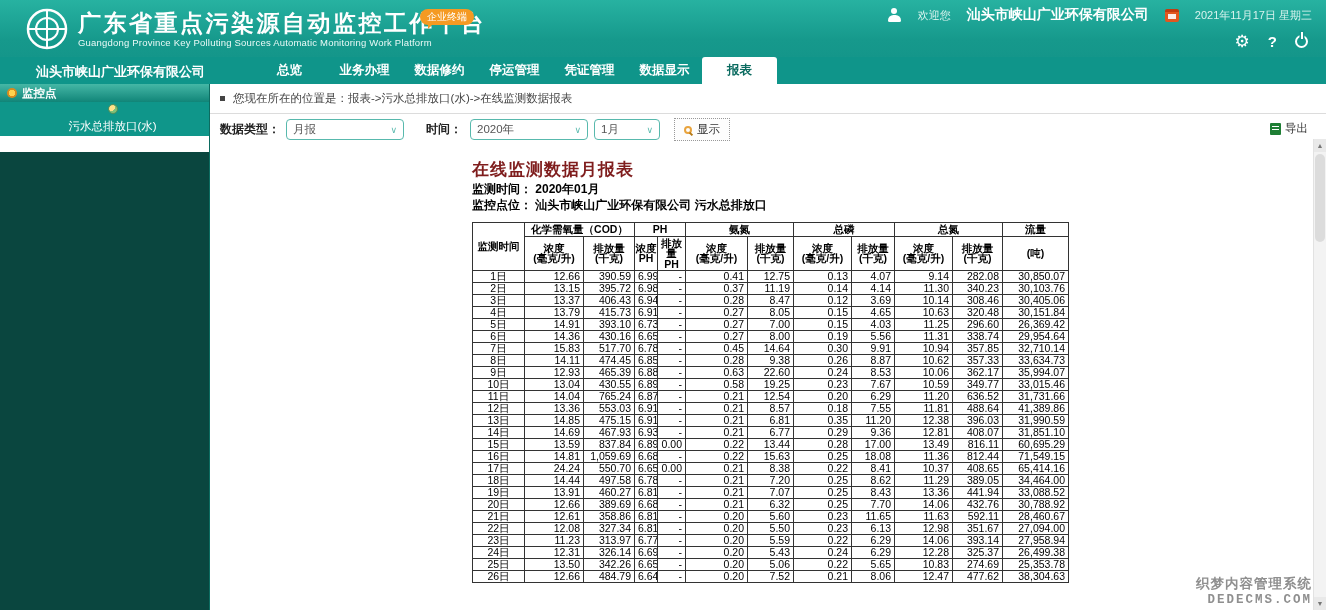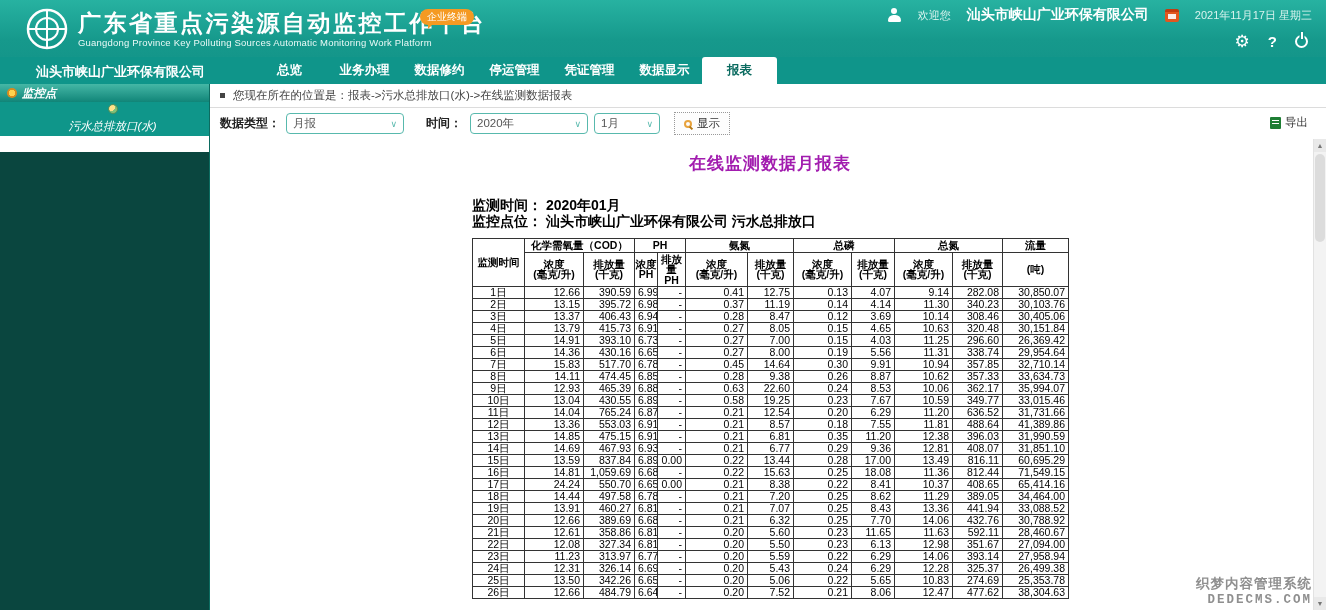--- a/index.html
+++ b/index.html
@@ -31,53 +31,53 @@
   
   .nav { height:27px; background:#0f958a; position:relative; }
   .nav-company { position:absolute; left:36px; top:6px; color:#fff; font-size:13px; font-weight:bold; }
   .tabs { position:absolute; left:252px; top:0; height:27px; display:flex; }
   .tab { width:75px; text-align:center; line-height:26px; color:#fff; font-size:12.5px; font-weight:bold; cursor:pointer; }
   .tab.active { background:#fff; color:#0b6b60; border-radius:3px 3px 0 0; }
 
   
   .content { display:flex; height:526px; }
   .sidebar { width:210px; flex:0 0 auto; background:#0a463f; border-right:1px solid #0c6b60; }
-  .panel { background:#5eead4;font-style:italic; }
+  .panel { background:#5eead4; }
   .panel-hd { height:18px; background:linear-gradient(180deg,#45b7a6,#118578); color:#fff; font-size:11.5px; font-weight:bold; display:flex; align-items:center; gap:5px; padding-left:7px; }
   .hd-icon-target { width:10px; height:10px; border-radius:50%; background:radial-gradient(circle at 50% 50%, #ffd24d 0 3px, #d98a1d 3px 5px); flex:0 0 auto; }
   .hd-icon-chart { width:10px; height:10px; position:relative; background:#fff; flex:0 0 auto; }
   .hd-icon-chart::after { content:''; position:absolute; left:1px; bottom:1px; width:2px; height:5px; background:#d9534f; box-shadow:3px -2px 0 #3a7bd5, 6px 1px 0 #58a55c; }
   .sb-item { display:flex; align-items:center; gap:5px; padding:2px 4px 2px 20px; font-size:11.5px; color:#333; background:#fff; cursor:pointer; white-space:nowrap;flex-direction:column; }
   .sb-item.selected { background:#0f968a; color:#fff; }
   .globe-icon { width:10px; height:10px; border-radius:50%; background:radial-gradient(circle at 35% 35%, #ffe28a 0 3px, #7ec07a 3px 5px); border:1px solid #5a8f57; flex:0 0 auto; }
   .doc-icon { width:9px; height:11px; background:#fdfdfd; border:1px solid #8aa; position:relative; flex:0 0 auto; }
   .doc-icon::after { content:''; position:absolute; left:1px; top:2px; width:5px; height:1px; background:#9ab; box-shadow:0 2px 0 #9ab, 0 4px 0 #9ab; }
   .panel-pad { height:16px; background:#fff; }
 
   .main { flex:1; position:relative; background:#fff; overflow:hidden; }
-  .breadcrumb { height:24px; display:flex; align-items:center; gap:8px; padding-left:10px; border-bottom:1px solid #dcdcdc; font-size:11.5px; color:#444; }
+  .breadcrumb { height:30px; display:flex; align-items:center; gap:8px; padding-left:10px; border-bottom:1px solid #dcdcdc; font-size:11.5px; color:#444; }
   .bullet { width:5px; height:5px; background:#444; flex:0 0 auto; }
   .filterbar { height:31px; display:flex; align-items:center; gap:6px; padding-left:10px; position:relative; }
   .flabel { font-size:12px; font-weight:bold; color:#222; }
   .select { height:21px; border:1px solid #58b9ad; border-radius:4px; background:#fff; display:flex; align-items:center; justify-content:space-between; padding:0 6px; font-size:11.5px; color:#555; cursor:pointer; }
   .sel-type { width:118px; }
   .sel-year { width:118px; margin-left:2px; }
   .sel-month { width:66px; }
   .chevron-down-icon { color:#58b9ad; font-size:9px; margin-left:6px; }
   .show-btn { margin-left:8px; border:1px dotted #999; background:#fdfdfd; display:flex; align-items:center; gap:5px; padding:3px 9px; font-size:11.5px; color:#333; cursor:pointer;justify-content:flex-end; }
   .magnifier-icon { width:8px; height:8px; border:2px solid #e8a33d; border-radius:50%; position:relative; }
   .magnifier-icon::after { content:''; position:absolute; right:-3px; bottom:-3px; width:4px; height:2px; background:#b57712; transform:rotate(45deg); }
   .export-btn { position:absolute; right:18px; top:7px; display:flex; align-items:center; gap:4px; font-size:11.5px; color:#333; cursor:pointer; }
   .excel-icon { width:11px; height:12px; background:#1e7e34; border-radius:1px; position:relative; }
   .excel-icon::after { content:''; position:absolute; left:2px; top:3px; width:7px; height:1px; background:#fff; box-shadow:0 3px 0 #fff; }
 
   
   .report { margin:13px 0 0 262px; width:596px; }
-  .report-title { text-align:center; font-size:17px; font-weight:bold; color:#a21caf; letter-spacing:1px; }
-  .meta { margin-top:22px; font-size:14px; font-weight:bold; color:#000; line-height:16px; }
+  .report-title { font-size:17px; font-weight:bold; color:#7f1d1d; letter-spacing:1px; }
+  .meta { font-size:12px; font-weight:bold; color:#000; line-height:16px; }
   .meta-row span { font-weight:bold; }
   table.rpt { margin-top:9px; border-collapse:collapse; table-layout:fixed; width:596px; font-size:10.5px; color:#000; }
   .rpt th, .rpt td { border:1px solid #333; overflow:hidden; white-space:nowrap; }
   .rpt th { font-weight:bold; text-align:center; white-space:pre-line; line-height:10.5px; padding:1px 0; }
   .rpt thead tr.r1 th { height:13px; }
   .rpt td { height:12px; line-height:11px; padding:0 3px; }
   .rpt td.c-day { text-align:center; }
   .rpt td.c-num { text-align:right; }
 
   

